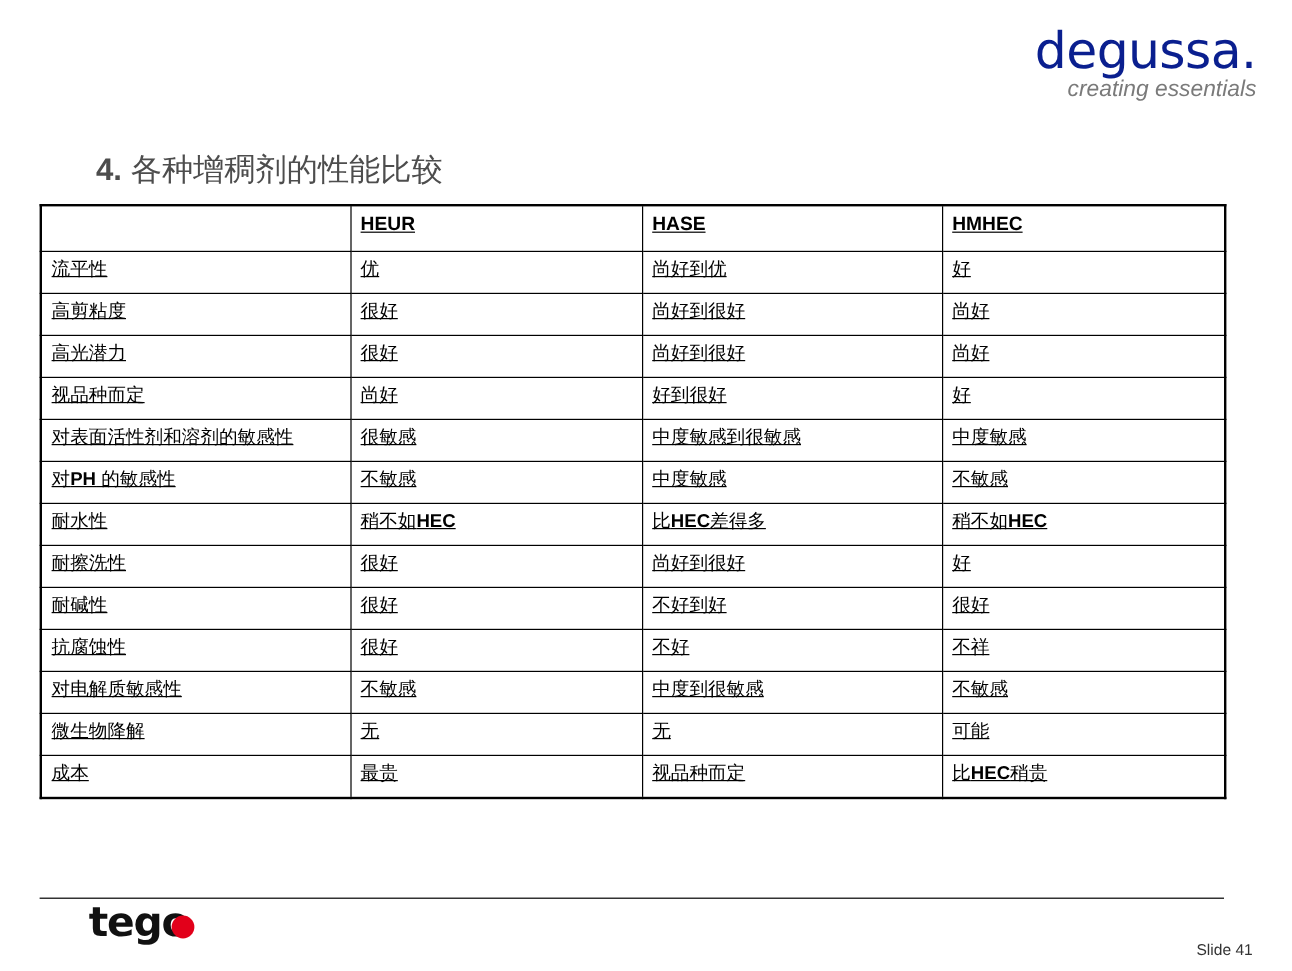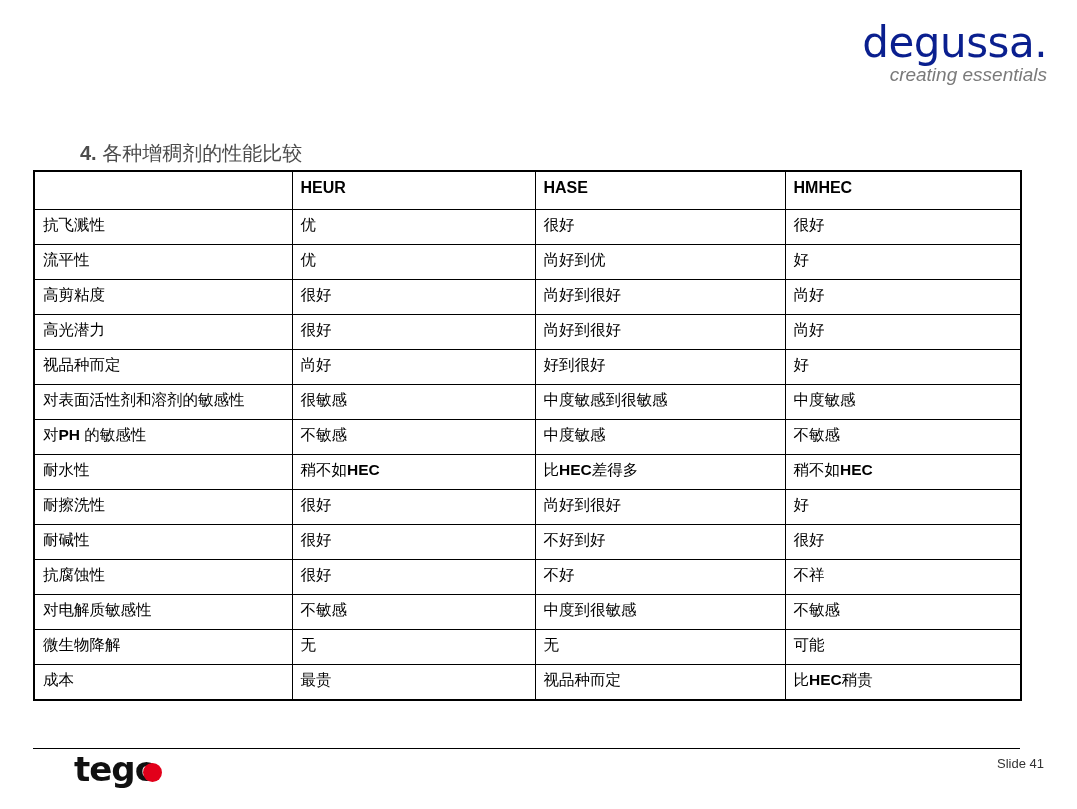--- a/index.html
+++ b/index.html
@@ -34,42 +34,43 @@
   .brand-tagline {
     font-size: 19px;
     font-style: italic;
     color: #7a7a7a;
   }
 
   
   .slide-title {
     position: absolute;
     left: 80px;
-    top: 140px;
-    font-size: 20px;
+    top: 124px;
+    font-size: 26px;
     color: #4d4d4d;
     white-space: nowrap;
   }
   .slide-title .num {
     font-weight: bold;
     color: #4d4d4d;
   }
 
   
   .table-wrap {
     position: absolute;
     left: 33px;
     top: 170px;
     width: 987px;
   }
   table.compare {
     border-collapse: collapse;
     width: 100%;
     table-layout: fixed;
     border: 2px solid #000;
+    text-decoration: underline;
   }
   table.compare td, table.compare th {
     border: 1px solid #000;
     padding: 5px 8px 6px 8px;
     font-size: 15.5px;
     text-align: left;
     vertical-align: top;
     line-height: 1.35;
     height: 23px;
   }
@@ -113,21 +114,21 @@
     left: 143px;
     top: 763px;
     width: 19px;
     height: 19px;
     border-radius: 50%;
     background: #e2001a;
   }
   .slide-number {
     position: absolute;
     right: 33px;
-    top: 756px;
+    top: 784px;
     font-size: 13px;
     color: #333;
   }
 </style>
 </head>
 <body>
 
 <div class="brand">
   <div class="brand-name">degussa.</div>
   <div class="brand-tagline">creating essentials</div>
@@ -149,26 +150,20 @@
     <thead>
       <tr>
         <th></th>
         <th>HEUR</th>
         <th>HASE</th>
         <th>HMHEC</th>
       </tr>
     </thead>
     <tbody>
       <tr>
-        <td>抗飞溅性</td>
-        <td>优</td>
-        <td>很好</td>
-        <td>很好</td>
-      </tr>
-      <tr>
         <td>流平性</td>
         <td>优</td>
         <td>尚好到优</td>
         <td>好</td>
       </tr>
       <tr>
         <td>高剪粘度</td>
         <td>很好</td>
         <td>尚好到很好</td>
         <td>尚好</td>

